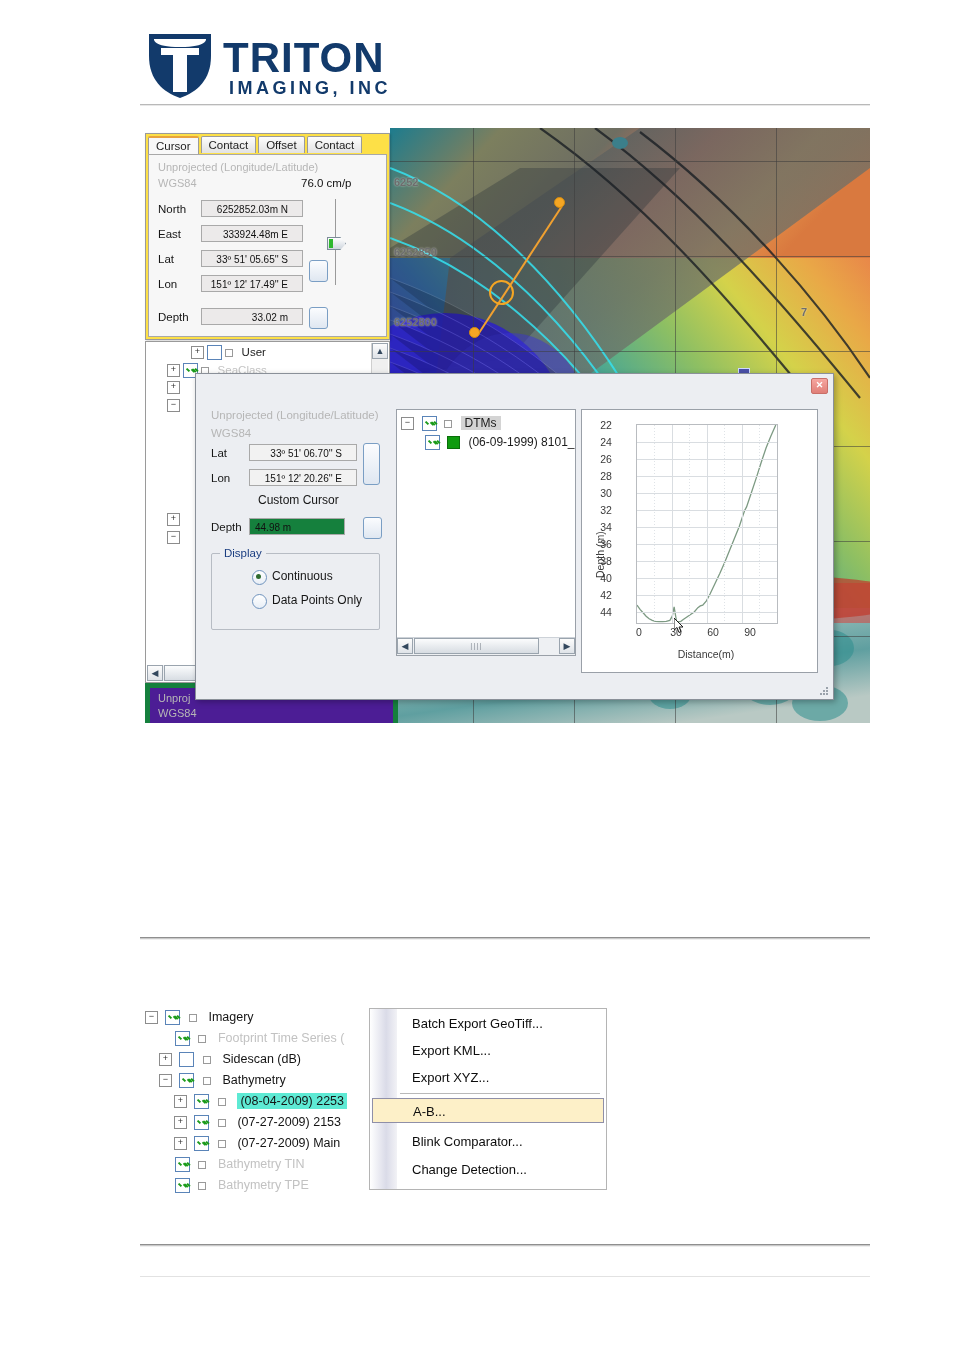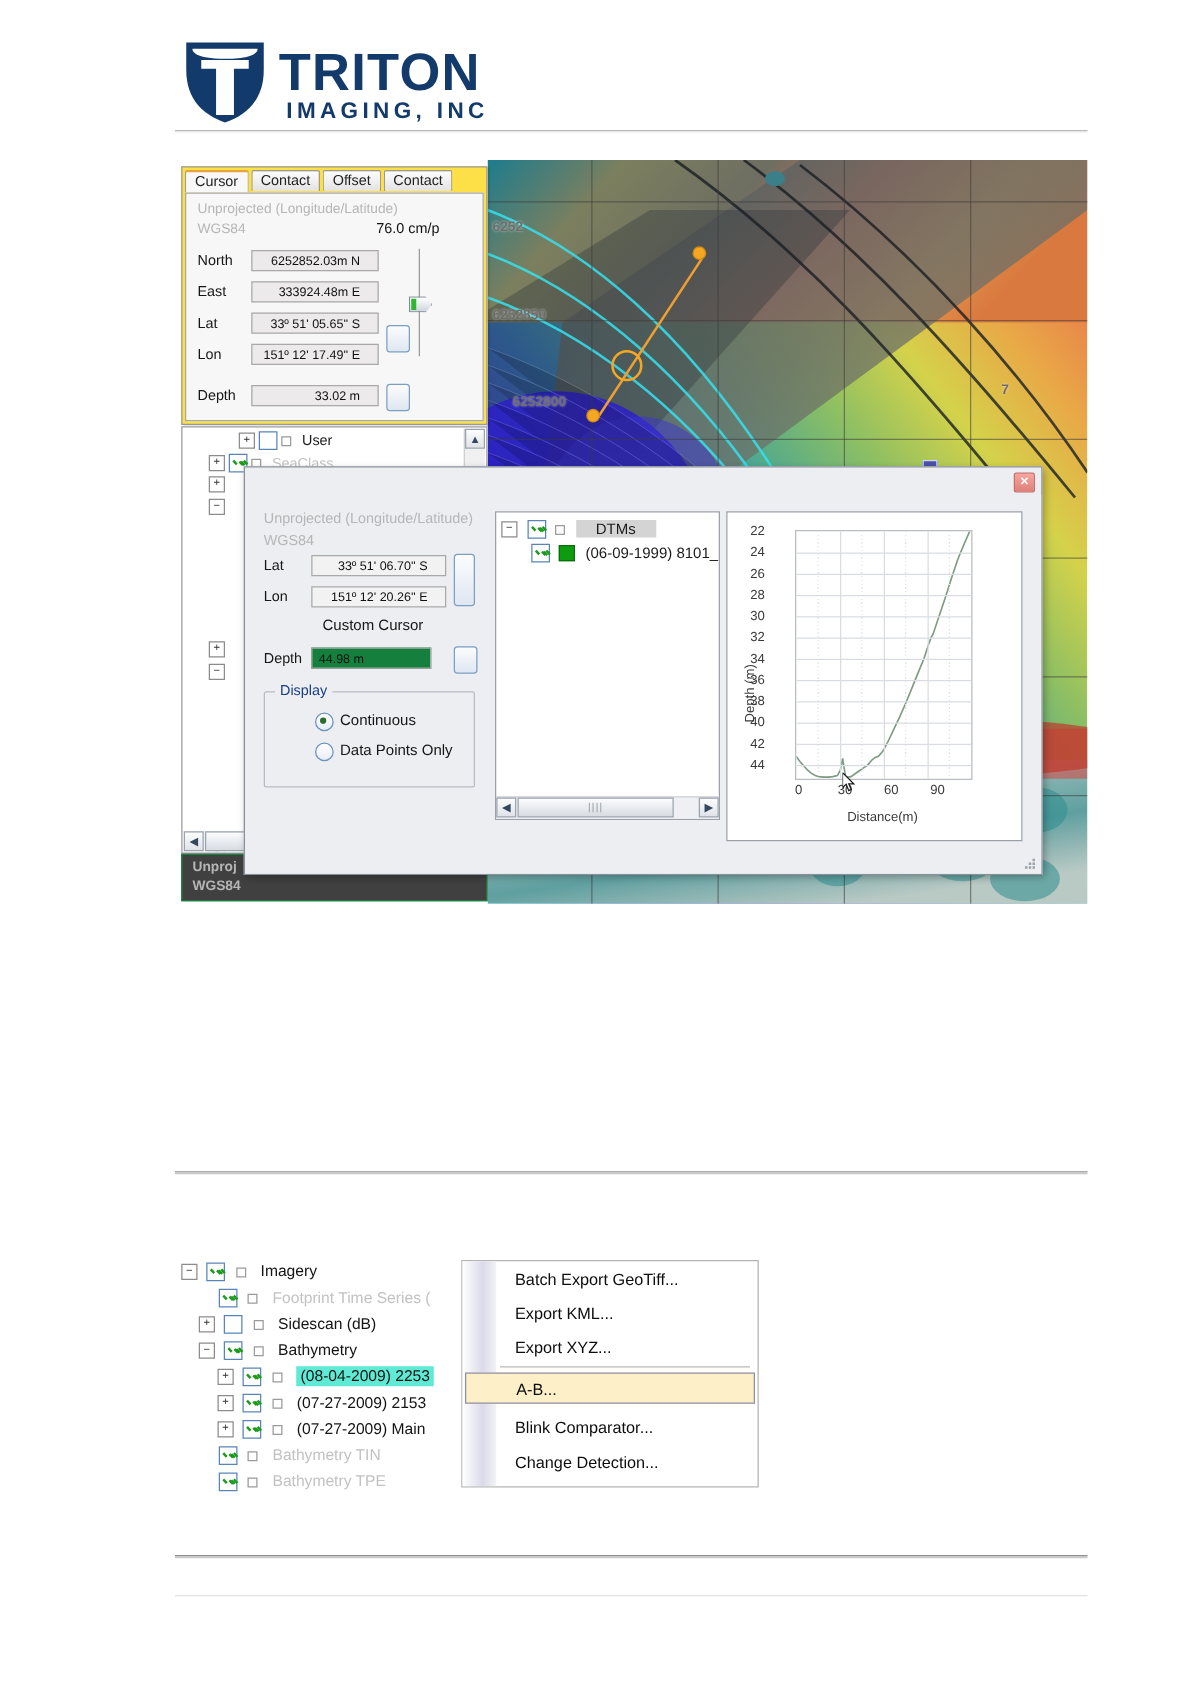--- a/index.html
+++ b/index.html
@@ -76,22 +76,22 @@
     background:linear-gradient(to bottom,#fcfcfc,#dfe3e8);border:1px solid #9aa4ae;
     box-sizing:border-box;font-size:9px;text-align:center;line-height:14px;color:#33485e;}
   #treehscroll{position:absolute;left:1px;bottom:1px;height:16px;right:17px;background:#eef0f3;}
   #treehscroll .arw{position:absolute;left:0;top:0;width:16px;height:16px;
     background:linear-gradient(to bottom,#fcfcfc,#dfe3e8);border:1px solid #9aa4ae;
     box-sizing:border-box;font-size:9px;text-align:center;line-height:14px;color:#33485e;}
   #treehscroll .thumb{position:absolute;left:17px;top:0;width:36px;height:16px;
     background:linear-gradient(to bottom,#fbfcfd,#d8dde3);border:1px solid #9aa4ae;box-sizing:border-box;}
 
   
-  #statusstrip{left:5px;top:555px;width:243px;height:36px;background:#404040;
-    border:1px solid #15803d;font-weight:bold;}
+  #statusstrip{left:5px;top:555px;width:243px;height:36px;background:#4c1d95;
+    border:5px solid #15803d;}
 
   
   #bathy{left:55px;top:245px;width:637px;height:325px;background:#eceef2;
     border:1px solid #8a9099;box-shadow:2px 2px 6px rgba(0,0,0,.28);}
   #bathy-title{position:absolute;left:0;top:0;right:0;height:22px;
     background:linear-gradient(to bottom,#fdfdfe,#eaecf0);
     font-size:12.5px;font-weight:bold;color:#6a7684;padding:4px 0 0 10px;box-sizing:border-box;}
   #bathy-close{position:absolute;right:5px;top:4px;width:15px;height:14px;
     background:linear-gradient(to bottom,#f6a6a0,#e07f78);border:1px solid #c96f68;
     border-radius:2px;color:#fff;font-size:9px;line-height:13px;text-align:center;font-weight:bold;}
@@ -111,21 +111,21 @@
   #dtmlist{position:absolute;left:200px;top:13px;width:178px;height:245px;background:#fff;
     border:1px solid #9aa0a8;}
   #dtmlist .inner{position:absolute;left:0;top:0;right:0;bottom:18px;overflow:hidden;padding:4px 0 0 4px;}
   #dtmhs{position:absolute;left:0;right:0;bottom:0;height:17px;background:#eef0f3;border-top:1px solid #cdd2d8;}
   #dtmhs .arw{position:absolute;top:0;width:16px;height:16px;
     background:linear-gradient(to bottom,#fcfcfc,#dfe3e8);border:1px solid #9aa4ae;
     box-sizing:border-box;font-size:9px;text-align:center;line-height:14px;color:#33485e;}
   #dtmhs .thumb{position:absolute;left:17px;top:0;height:16px;width:125px;
     background:linear-gradient(to bottom,#fbfcfd,#d7dce2);border:1px solid #9aa4ae;box-sizing:border-box;
     text-align:center;font-size:8px;color:#8e959d;line-height:14px;letter-spacing:1px;}
-  .selpill{background:#d4d4d4;padding:0 16px;}
+  .selpill{background:#d4d4d4;padding:0 4px;}
   .swatch{display:inline-block;width:11px;height:11px;background:#0f9b0f;
     border:1px solid #0a6e0a;vertical-align:middle;}
 
   
   #chartbox{position:absolute;left:385px;top:13px;width:235px;height:262px;background:#fff;
     border:1px solid #9aa0a8;}
   #plot{position:absolute;left:54px;top:14px;width:140px;height:198px;border:1px solid #b9bcc0;
     background:#fff;overflow:hidden;}
   #plot .gv{position:absolute;top:0;bottom:0;width:1px;background:#d9dde1;}
   #plot .gvm{position:absolute;top:0;bottom:0;width:1px;
@@ -268,21 +268,21 @@
     <div class="gridline-v" style="left:386px"></div>
     <div class="gridline-h" style="top:33px"></div>
     <div class="gridline-h" style="top:128px"></div>
     <div class="gridline-h" style="top:223px"></div>
     <div class="gridline-h" style="top:318px"></div>
     <div class="gridline-h" style="top:413px"></div>
     <div class="gridline-h" style="top:508px"></div>
 
     <div class="maplabel" style="left:4px;top:48px">6252</div>
     <div class="maplabel" style="left:4px;top:118px">6252850</div>
-    <div class="maplabel" style="left:20px;top:188px">6252800</div>
+    <div class="maplabel" style="left:4px;top:188px">6252800</div>
     <div class="maplabel" style="left:411px;top:178px">7</div>
 
     <div class="profline" style="left:87px;top:207px;width:155px;transform:rotate(-56.8deg);"></div>
     <div class="profdot" style="left:164px;top:69px"></div>
     <div class="profdot" style="left:79px;top:199px"></div>
     <div class="profring" style="left:99px;top:152px"></div>
 
     <div class="tgt" style="left:348px;top:240px"></div>
     <div class="tgt" style="left:335px;top:256px"></div>
     <div class="tgt" style="left:350px;top:287px"></div>

